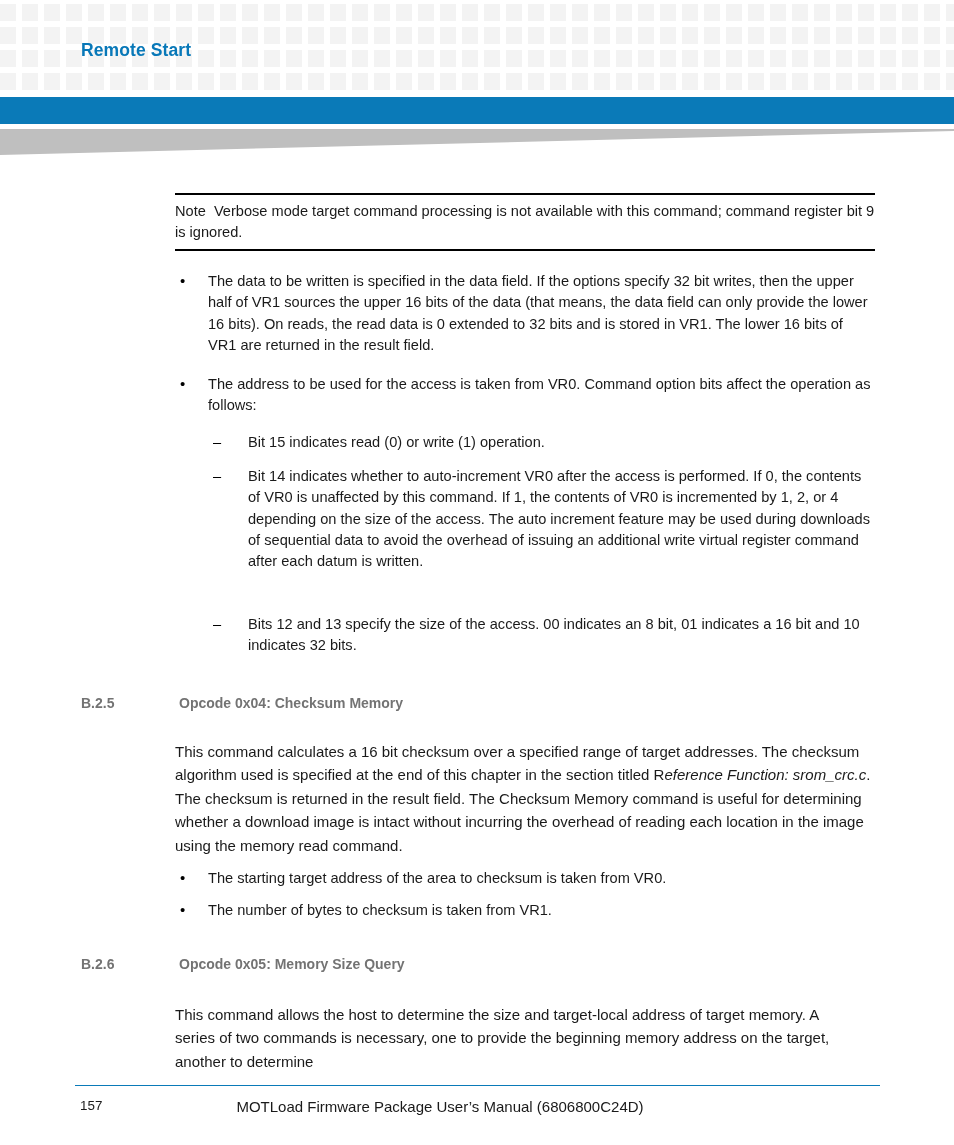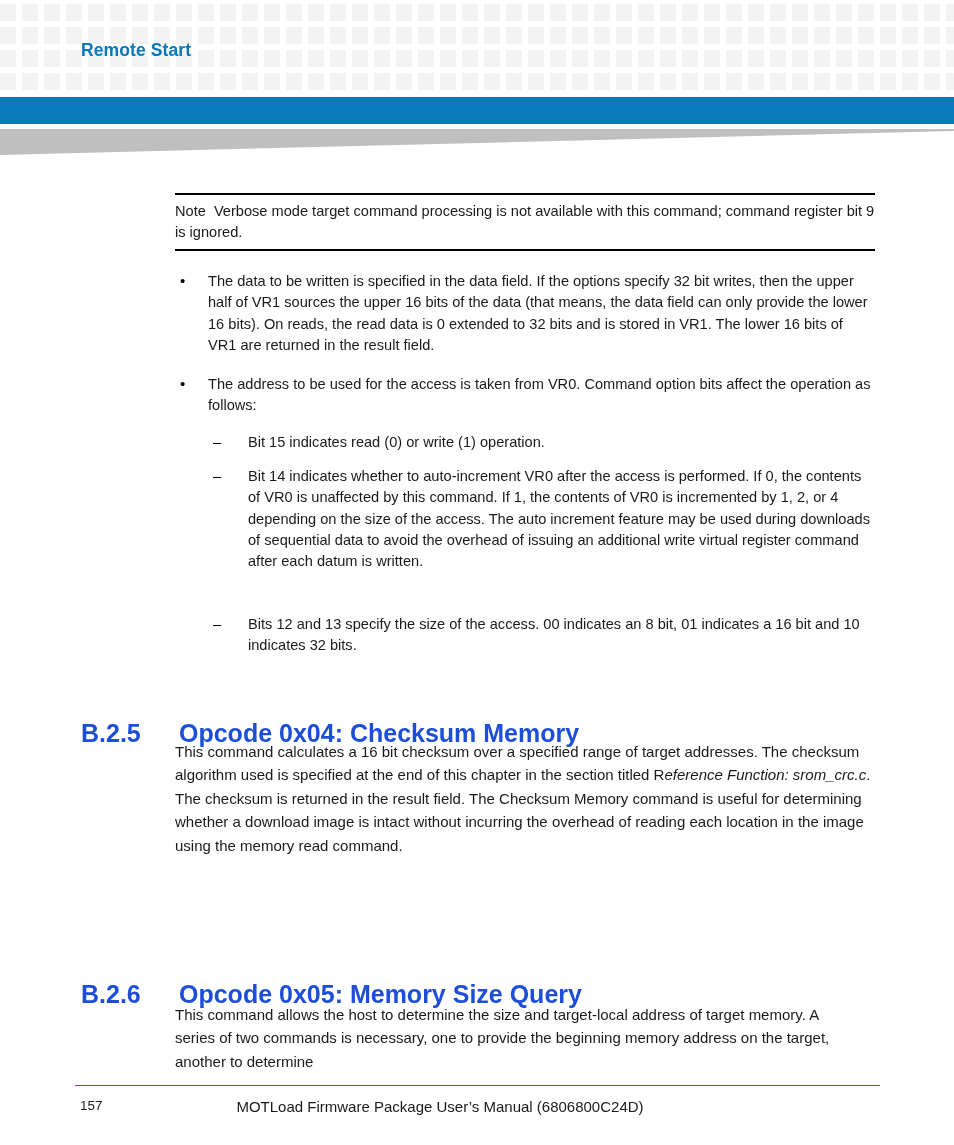--- a/index.html
+++ b/index.html
@@ -151,25 +151,24 @@
   }
   .sub-extra {
     margin-top: 0;
   }
 
   
   .section-heading {
     position: absolute;
     left: 81px;
     width: 800px;
-    color: #1d4ed8;
+    color: #737373;
     font-weight: bold;
-    font-size: 25px;
+    font-size: 14px;
     white-space: nowrap;
-    margin-top: 24px;
   }
   .section-heading .num {
     display: inline-block;
     width: 98px;
   }
 
   .para {
     position: absolute;
     left: 175px;
     width: 702px;
@@ -259,20 +258,22 @@
 
   <div class="section-heading" style="top:695px;">
     <span class="num">B.2.5</span><span>Opcode 0x04: Checksum Memory</span>
   </div>
 
   <div class="para" style="top:740px;">
     <span>This command calculates a 16 bit checksum over a specified range of target addresses. The checksum algorithm used is specified at the end of this chapter in the section titled R</span><i>eference Function: srom_crc.c</i><span>. The checksum is returned in the result field. The Checksum Memory command is useful for determining whether a download image is intact without incurring the overhead of reading each location in the image using the memory read command.</span>
   </div>
 
   <div class="bullet-list" style="top:868px;">
+    <div class="bullet">The starting target address of the area to checksum is taken from VR0.</div>
+    <div class="bullet" style="margin-bottom:0;">The number of bytes to checksum is taken from VR1.</div>
   </div>
 
   <div class="section-heading" style="top:956px;">
     <span class="num">B.2.6</span><span>Opcode 0x05: Memory Size Query</span>
   </div>
 
   <div class="para" style="top:1003px; width:680px;">This command allows the host to determine the size and target-local address of target memory. A series of two commands is necessary, one to provide the beginning memory address on the target, another to determine</div>
 
 </div>
 

